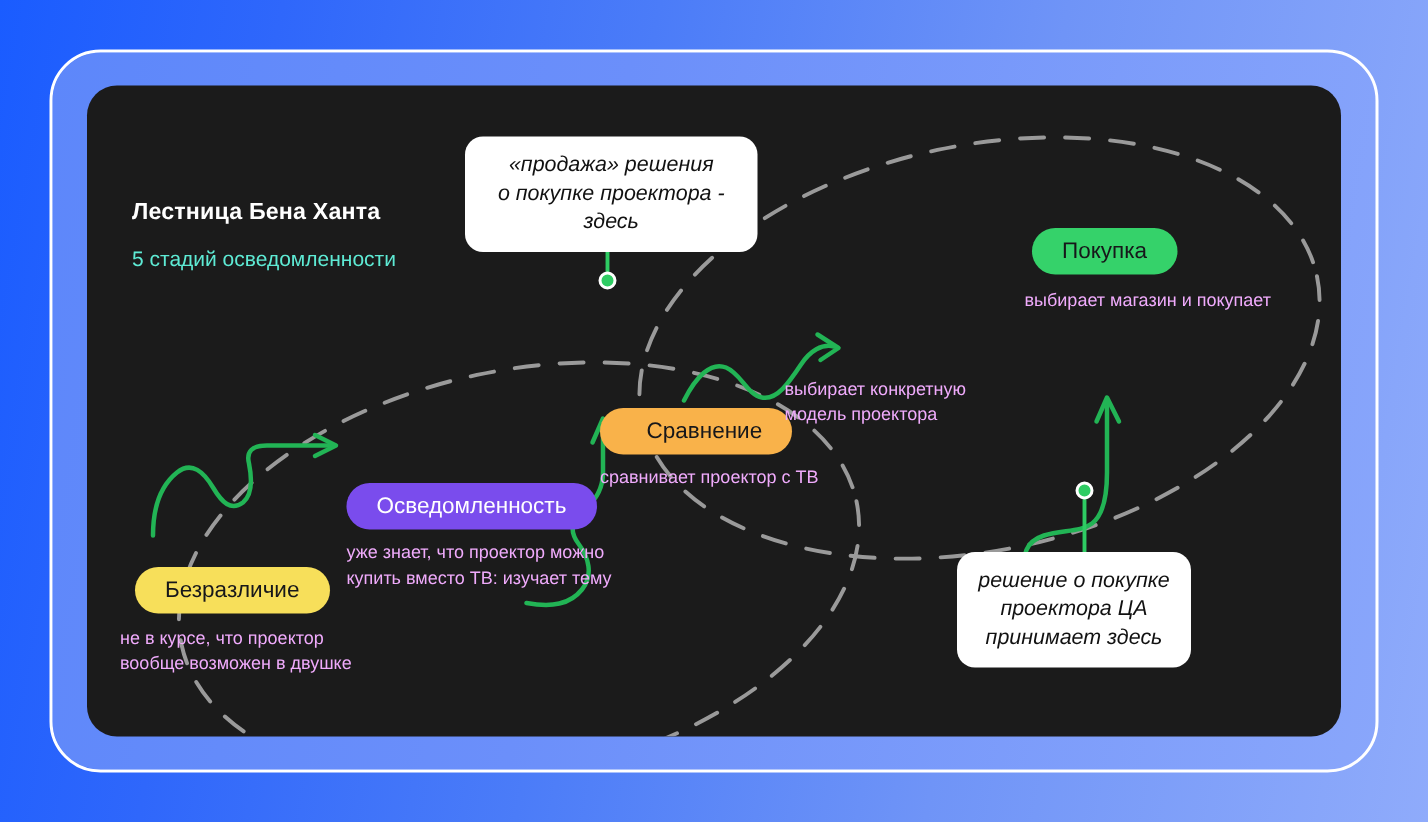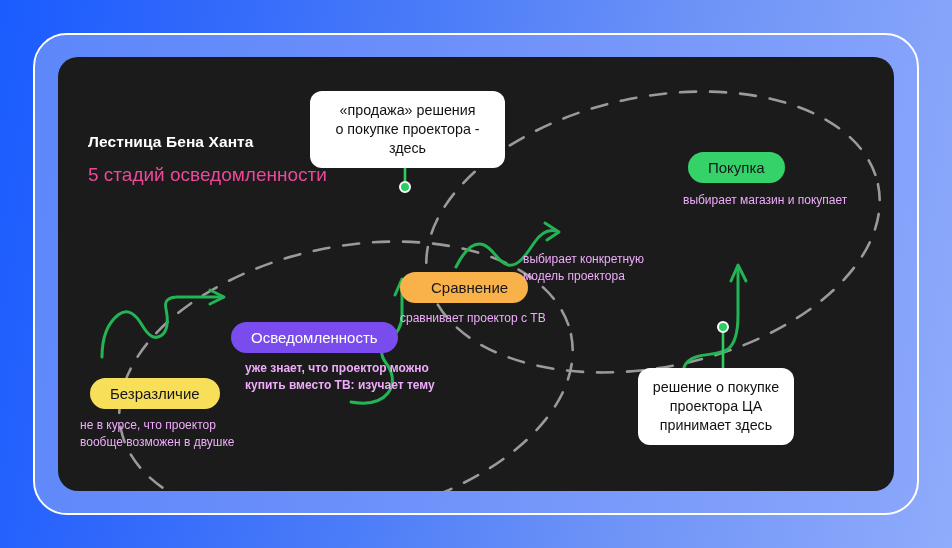--- a/index.html
+++ b/index.html
@@ -77,22 +77,22 @@
   }
   .heading-title {
     color: #ffffff;
     font-size: 15.5px;
     font-weight: bold;
     letter-spacing: 0.1px;
     margin: 0 0 13px 0;
     white-space: nowrap;
   }
   .heading-sub {
-    color: #ec4899;
-    font-size: 19px;
+    color: #5eead4;
+    font-size: 14px;
     font-weight: normal;
     margin: 0;
     white-space: nowrap;
   }
 
   
   .pill {
     position: absolute;
     display: flex;
     align-items: center;
@@ -113,37 +113,38 @@
 
   
   .caption {
     position: absolute;
     color: #f0abfc;
     font-size: 12px;
     line-height: 17px;
     white-space: pre-line;
   }
   .cap-indifference { left: 22px;  top: 360px; }
-  .cap-awareness    { left: 187px; top: 303px; font-weight: bold; }
+  .cap-awareness    { left: 173px; top: 303px; }
   .cap-comparison   { left: 342px; top: 253px; }
   .cap-choice       { left: 465px; top: 194px; }
   .cap-purchase     { left: 625px; top: 135px; }
 
   
   .callout {
     position: absolute;
     background: #ffffff;
     color: #111111;
     border-radius: 12px;
     text-align: center;
     font-size: 14.3px;
     line-height: 19px;
     padding: 10px 14px;
     box-sizing: border-box;
     white-space: pre-line;
+    font-style: italic;
   }
   .callout-top    { left: 252px; top: 34px;  width: 195px; }
   .callout-bottom { left: 580px; top: 311px; width: 156px; }
 
   .dot {
     position: absolute;
     width: 12px;
     height: 12px;
     border-radius: 50%;
     background: #2ecc63;

